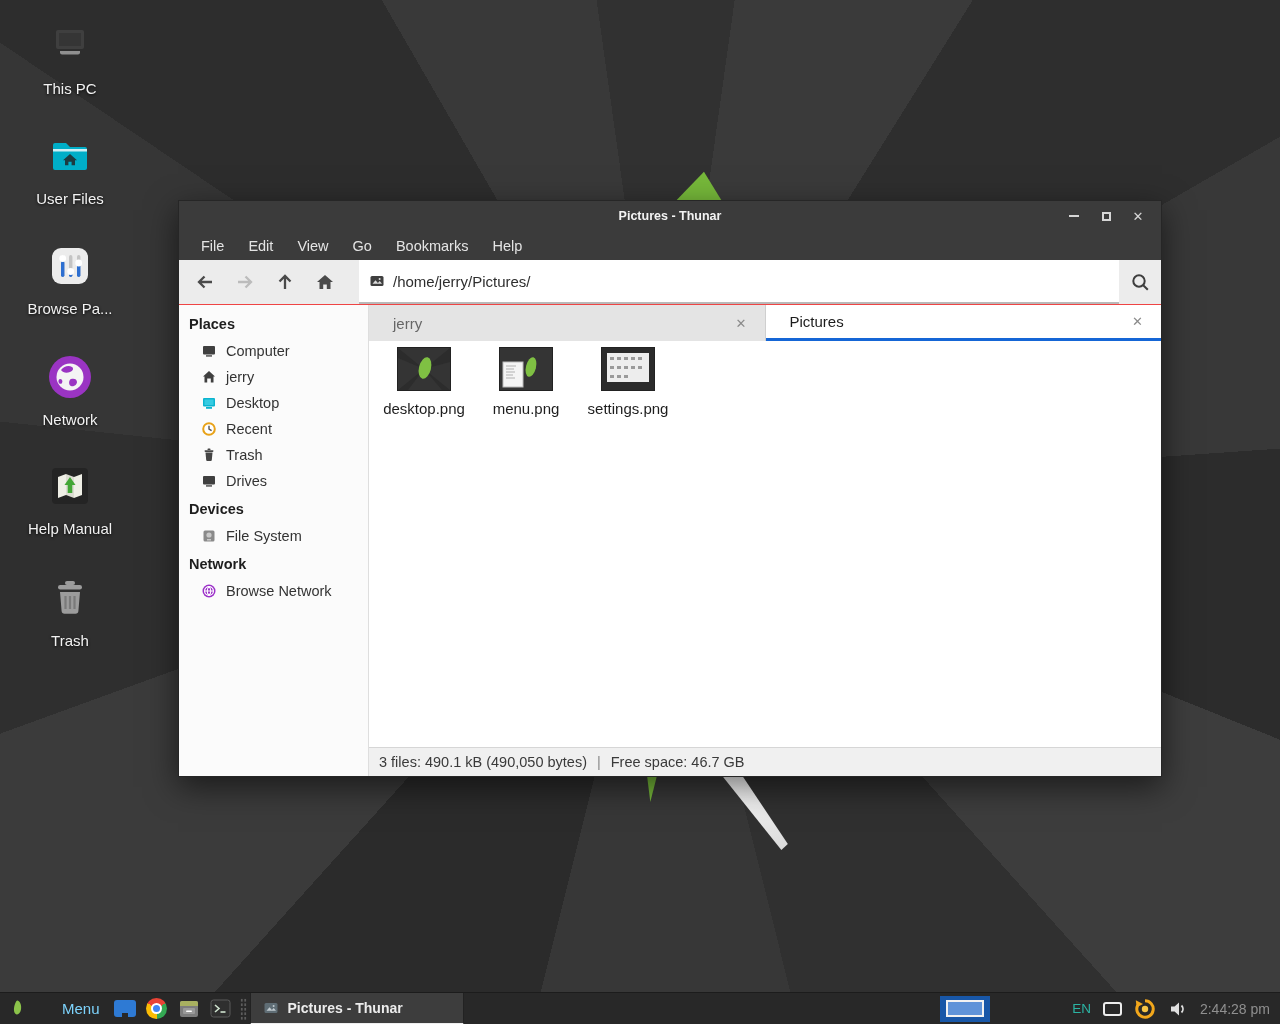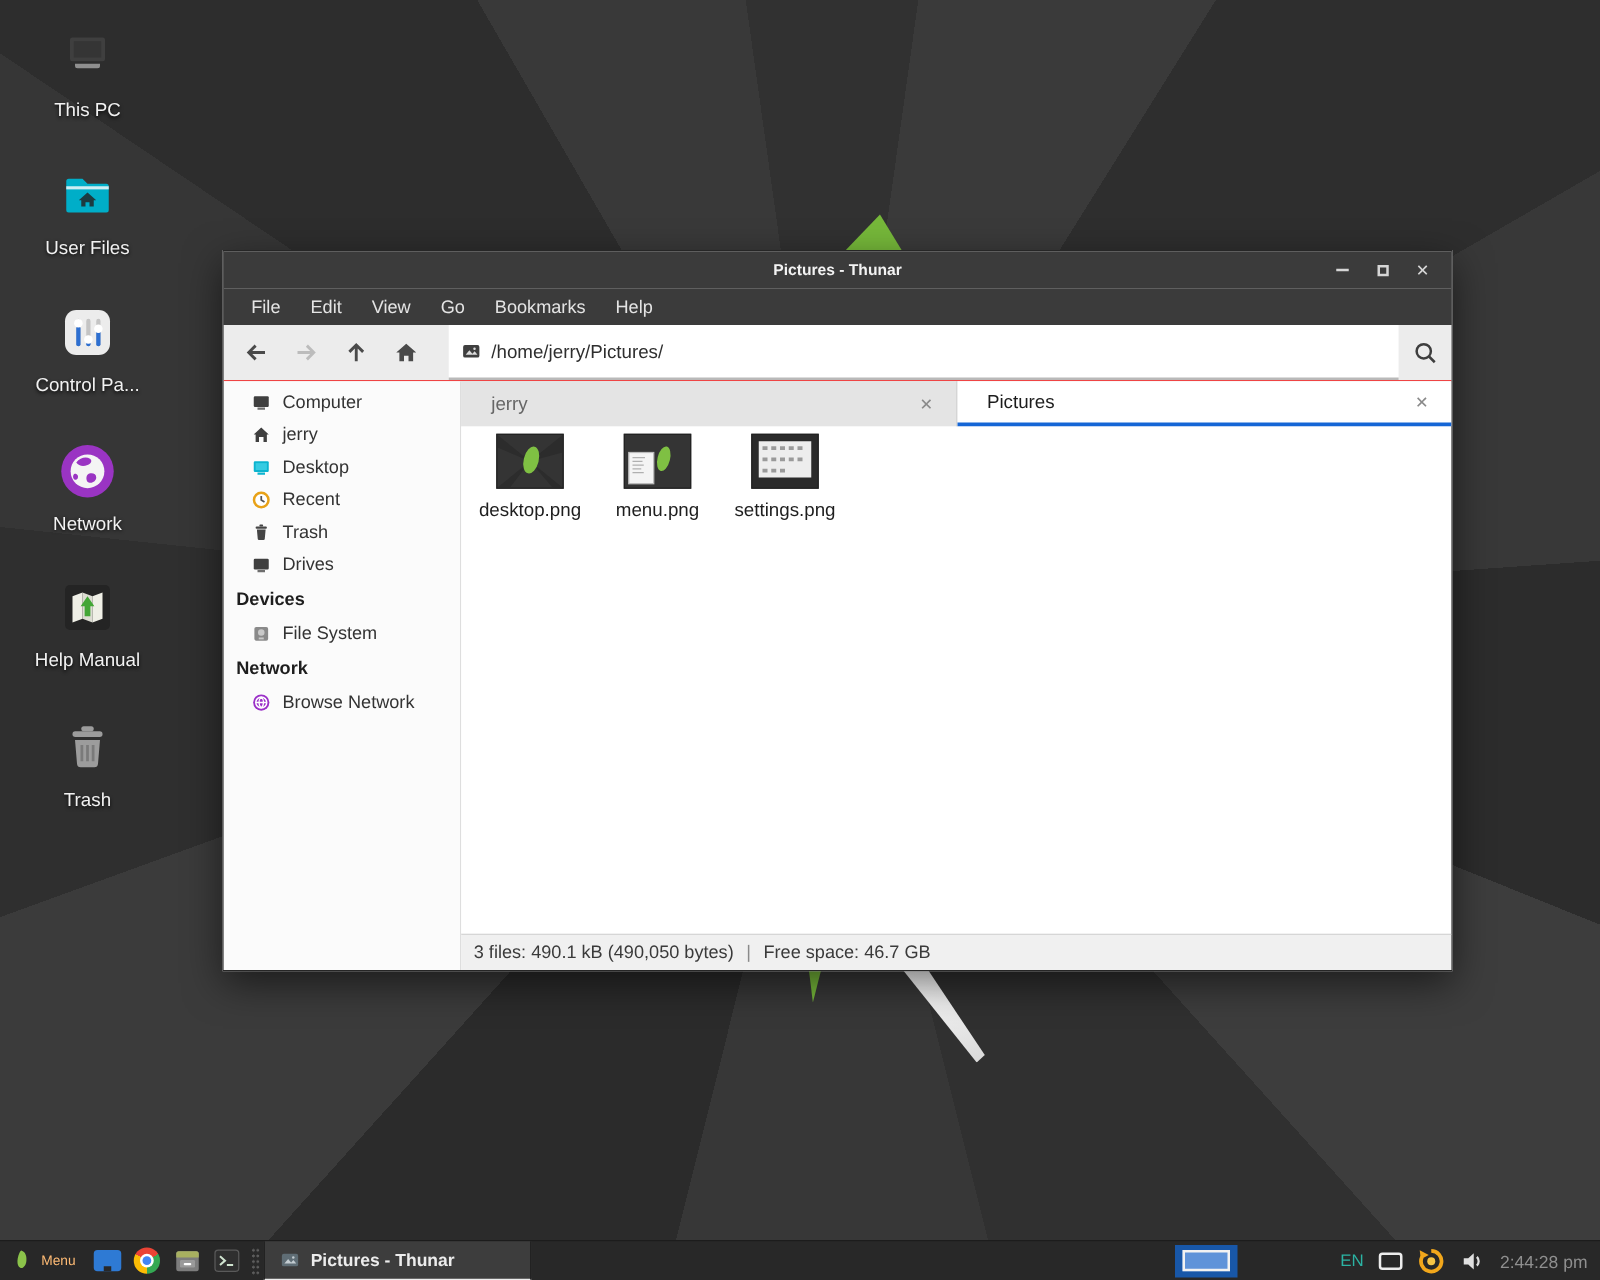--- a/index.html
+++ b/index.html
@@ -79,21 +79,21 @@
 
   .statusbar { height:29px; background:#f0f0f0; border-top:1px solid #d6d6d6; display:flex;
     align-items:center; gap:10px; padding-left:10px; font-size:14.5px; color:#3a3a3a; flex:0 0 auto; }
   .statusbar .sep { color:#8a8a8a; }
 
   
   .taskbar { position:absolute; left:0; bottom:0; width:1280px; height:32px; background:#282828;
     border-top:1px solid #1c1c1c; display:flex; align-items:center; }
   .tb-left { display:flex; align-items:center; gap:6px; padding-left:8px; }
   .tb-menu { display:flex; align-items:center; gap:8px; padding-right:6px; }
-  .tb-menu .mlabel { color:#fdba74; font-size:11px; }
+  .tb-menu .mlabel { color:#7dd3fc; font-size:15px;margin-left:29px; }
   .tb-ic { width:26px; height:26px; display:flex; align-items:center; justify-content:center; }
   .show-desktop { width:22px; height:17px; background:#2e7ad4; border-radius:3px; position:relative; }
   .show-desktop::after { content:""; position:absolute; left:8px; bottom:0; width:6px; height:4px; background:#282828; }
   .chrome { width:21px; height:21px; border-radius:50%;
     background:conic-gradient(from -60deg,#ea4335 0 120deg,#34a853 120deg 240deg,#fbbc05 240deg 360deg);
     display:flex; align-items:center; justify-content:center; }
   .chrome .wring { width:11px; height:11px; border-radius:50%; background:#fff;
     display:flex; align-items:center; justify-content:center; }
   .chrome .bcore { width:7px; height:7px; border-radius:50%; background:#4285f4; }
   .tb-handle { width:7px; height:22px; margin:0 3px 0 6px;
@@ -143,21 +143,21 @@
       <rect x="15" y="13" width="3.4" height="22" rx="1.7" fill="#c4c4c4"></rect>
       <rect x="23" y="13" width="3.4" height="22" rx="1.7" fill="#c4c4c4"></rect>
       <rect x="31" y="13" width="3.4" height="22" rx="1.7" fill="#c4c4c4"></rect>
       <rect x="15" y="19" width="3.4" height="16" rx="1.7" fill="#2d6fd1"></rect>
       <rect x="23" y="27" width="3.4" height="8" rx="1.7" fill="#2d6fd1"></rect>
       <rect x="31" y="22" width="3.4" height="13" rx="1.7" fill="#2d6fd1"></rect>
       <circle cx="16.7" cy="16.5" r="3.4" fill="#fff"></circle>
       <circle cx="24.7" cy="29.5" r="3.4" fill="#fff"></circle>
       <circle cx="32.7" cy="21" r="3.4" fill="#fff"></circle>
     </svg>
-    <div class="lbl">Control Pa...</div>
+    <div class="lbl">Browse Pa...</div>
   </div>
 
   <div class="dicon" style="top:349px">
     <svg class="art" viewBox="0 0 48 48">
       <circle cx="24" cy="24" r="21" fill="#9a34c3"></circle>
       <circle cx="24" cy="24" r="13.5" fill="#f4f4f4"></circle>
       <path d="M15 17 c3 -4 8 -5 11 -3 c2 1.5 1 4 -2 5 c-4 1.5 -7 .5 -9 -2 z" fill="#9a34c3"></path>
       <path d="M25 26 c3 -1 6 0 6 3 c0 2.5 -3 5 -6 4 c-2.5 -.8 -2.5 -6 0 -7 z" fill="#9a34c3"></path>
       <path d="M14 26 c2 0 3 2 2 4 c-1 1.5 -3 1 -3.5 -1 c-.3 -1.5 .5 -3 1.5 -3 z" fill="#9a34c3"></path>
     </svg>
@@ -243,20 +243,21 @@
       <div class="searchbtn">
         <svg width="21" height="21" viewBox="0 0 21 21">
           <circle cx="9" cy="9" r="5.7" fill="none" stroke="#3e3e3e" stroke-width="2"></circle>
           <path d="M13.2 13.2 L17.8 17.8" stroke="#3e3e3e" stroke-width="2"></path>
         </svg>
       </div>
     </div>
 
     <div class="winbody">
       <div class="sidebar">
+        <div class="sb-header">Places</div>
 
         <div class="sb-item">
           <svg width="16" height="16" viewBox="0 0 16 16">
             <rect x="2" y="3" width="12" height="8.5" rx="1" fill="#3f3f3f"></rect>
             <rect x="5" y="12" width="6" height="1.8" fill="#6e6e6e"></rect>
           </svg>
           <span>Computer</span>
         </div>
 
         <div class="sb-item">

